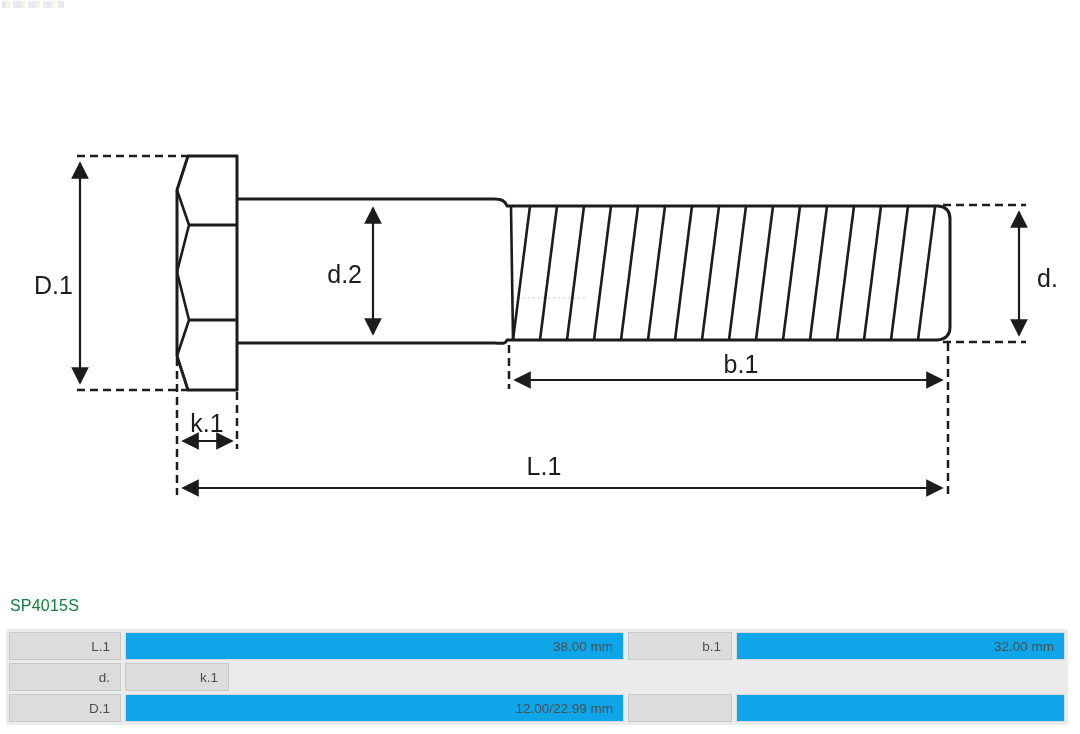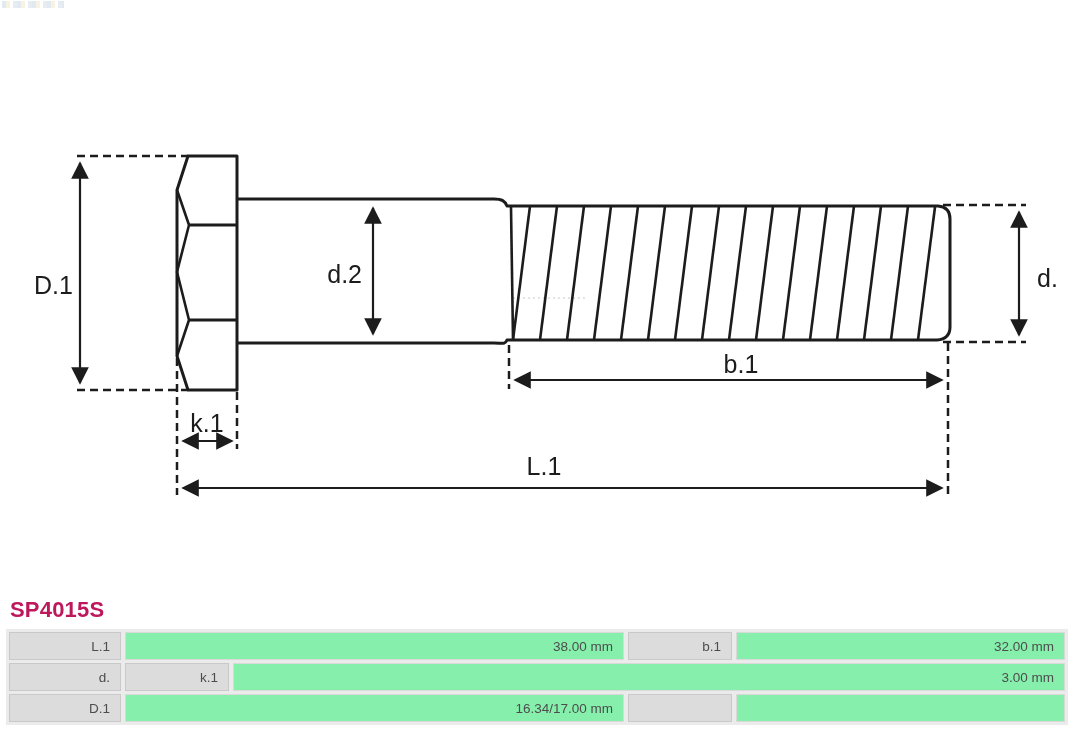--- a/index.html
+++ b/index.html
@@ -17,37 +17,37 @@
     opacity:.85;
   }
   .diagram-svg{position:absolute;left:0;top:0;}
   .diagram-svg text{
     font-family:"Liberation Sans", sans-serif;
     font-size:25px;
     fill:#1c1c1c;
   }
   .product-code{
     position:absolute;left:10px;top:597px;
-    font-size:22px;font-weight:700;letter-spacing:.2px;
-    color:#be185d;
+    font-size:16px;font-weight:400;letter-spacing:.2px;
+    color:#15803d;
   }
   .spec-table{
     position:absolute;left:6px;top:629px;width:1062px;
     background:#ebebeb;padding:3px;box-sizing:border-box;
     display:flex;flex-direction:column;gap:3px;
   }
   .spec-row{display:flex;gap:4px;height:28px;}
   .cell{
     box-sizing:border-box;border:1px solid #c9c9c9;
     display:flex;align-items:center;justify-content:flex-end;
     padding-right:10px;font-size:13.5px;color:#4d4d4d;
     white-space:nowrap;
   }
   .cell.hdr{background:#dcdcdc;width:112px;}
-  .cell.val{background:#86efac;border-color:#d9d9d9;}
+  .cell.val{background:#0ea5e9;border-color:#d9d9d9;}
   .cell.val1{width:499px;}
   .cell.hdr2{width:104px;}
   .cell.val2{flex:1;text-align:right;}
 </style>
 </head>
 <body>
 
 <div class="page">
 
   <div class="corner-artifact"></div>
@@ -122,23 +122,22 @@
   <div class="spec-table">
     <div class="spec-row">
       <div class="cell hdr">L.1</div>
       <div class="cell val val1">38.00 mm</div>
       <div class="cell hdr hdr2">b.1</div>
       <div class="cell val val2">32.00 mm</div>
     </div>
     <div class="spec-row">
       <div class="cell hdr">d.</div>
       <div class="cell hdr hdr2">k.1</div>
-      <div class="cell val val2">3.00 mm</div>
     </div>
     <div class="spec-row">
       <div class="cell hdr">D.1</div>
-      <div class="cell val val1">16.34/17.00 mm</div>
+      <div class="cell val val1">12.00/22.99 mm</div>
       <div class="cell hdr hdr2"></div>
       <div class="cell val val2"></div>
     </div>
   </div>
 
 </div>
 
 </body></html>

